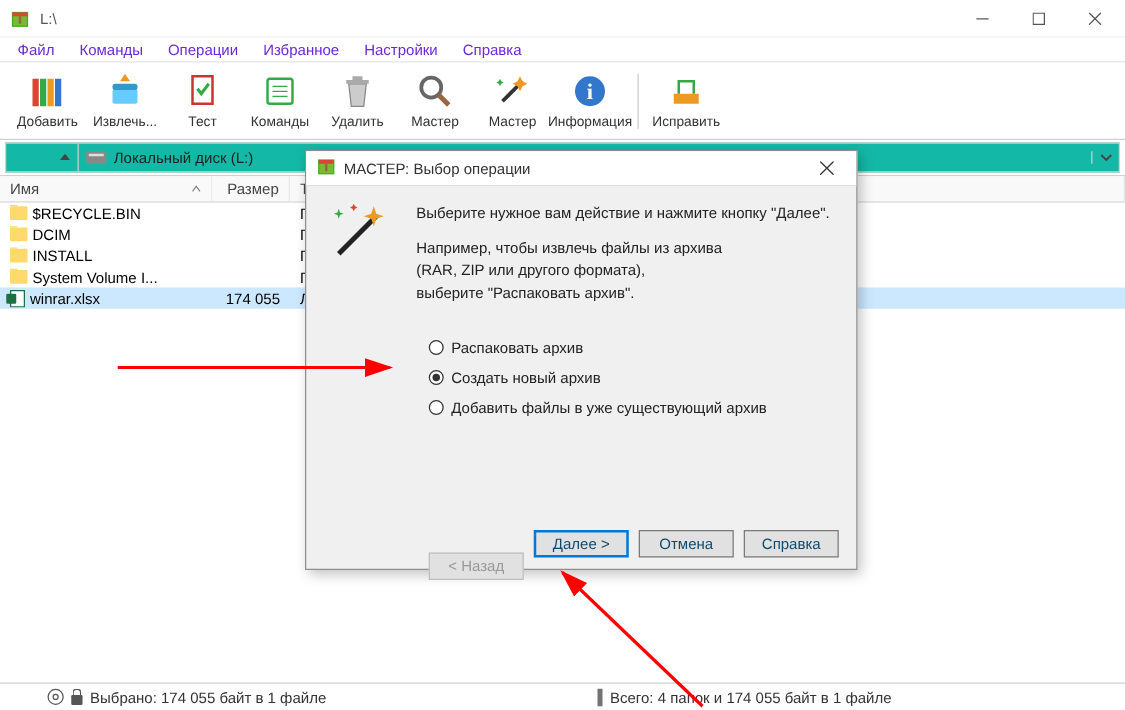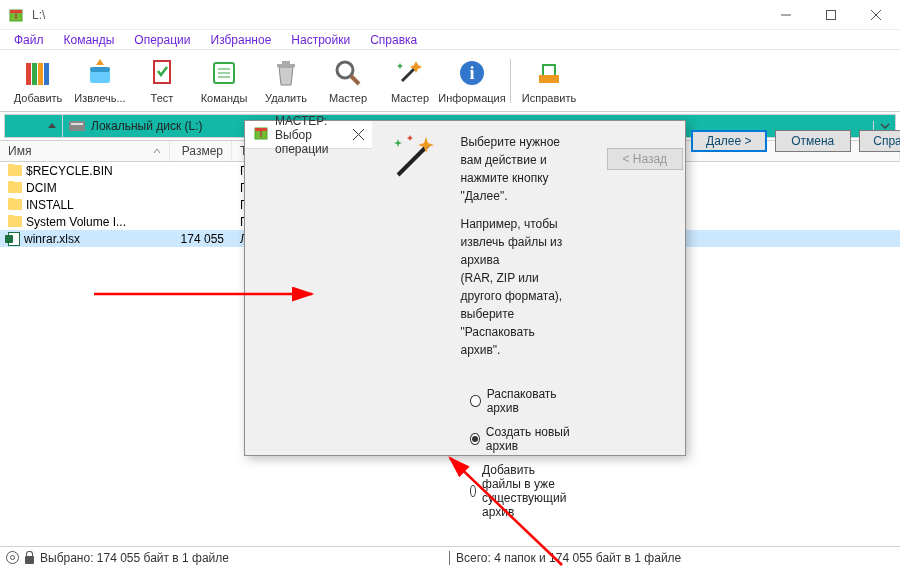--- a/index.html
+++ b/index.html
@@ -144,37 +144,37 @@
     bottom: 0; left: 0; right: 0;
     height: 22px;
     border-top: 1px solid #d0d0d0;
     display: flex;
     align-items: center;
     background: #fff;
     font-size: 12px;
     color: #333;
   }
   .status-seg { display:flex; align-items:center; gap:6px; padding: 0 6px; }
-  .status-seg.left { width: 50%; border-right: 1px solid #737373; }
+  .status-seg.left { width: 50%; border-right: 4px solid #737373; margin-left: 32px; }
   .status-seg.right { flex:1; }
   .disc-ic { width:13px;height:13px;border:1.5px solid #555;border-radius:50%;position:relative; }
   .disc-ic::after{content:"";position:absolute;left:3px;top:3px;width:3px;height:3px;border:1px solid #555;border-radius:50%;}
   .lock-ic { width:9px;height:8px;background:#555;border-radius:1px;position:relative;margin-top:4px;}
   .lock-ic::before{content:"";position:absolute;top:-5px;left:1px;width:5px;height:5px;border:1.5px solid #555;border-radius:3px 3px 0 0;border-bottom:none;}
 
   
   .dialog {
     position: absolute;
     left: 244px; top: 120px;
     width: 442px; height: 336px;
     background: #f0f0f0;
     border: 1px solid #8f8f8f;
     box-shadow: 3px 3px 10px rgba(0,0,0,0.25);
     display: flex;
-    flex-direction: row;
+    flex-direction: column;
   }
   .dlg-titlebar {
     height: 28px;
     background: #fff;
     display:flex; align-items:center;
     padding: 0 4px 0 8px;
     border-bottom:1px solid #ddd;
   }
   .dlg-titlebar .title { color:#333; }
   .dlg-titlebar .spacer { flex:1; }

